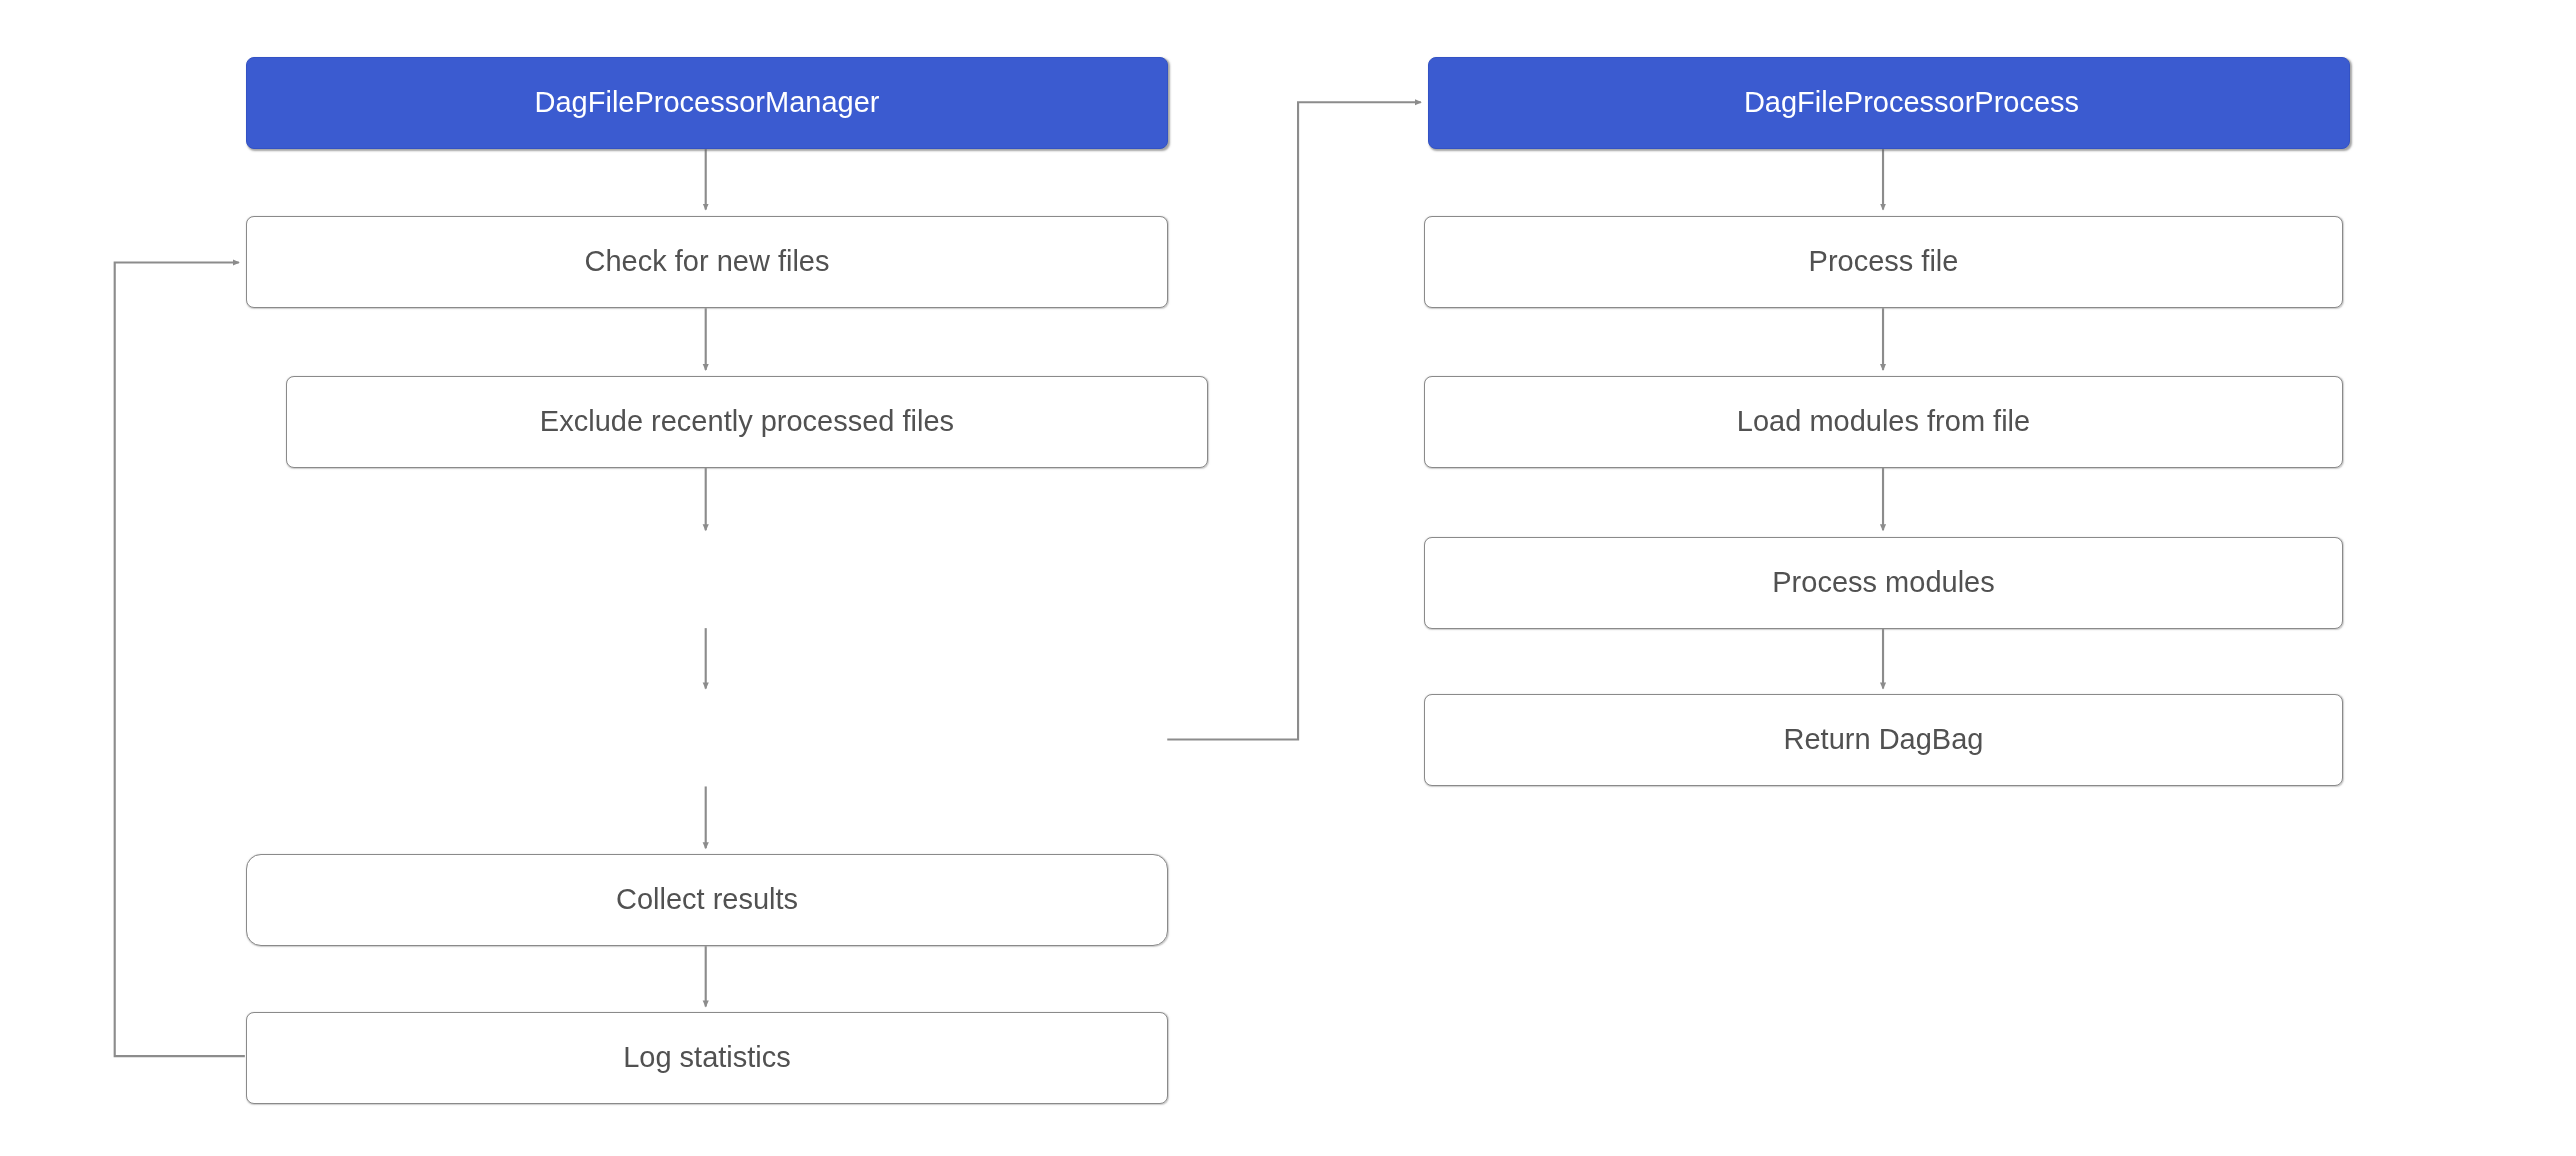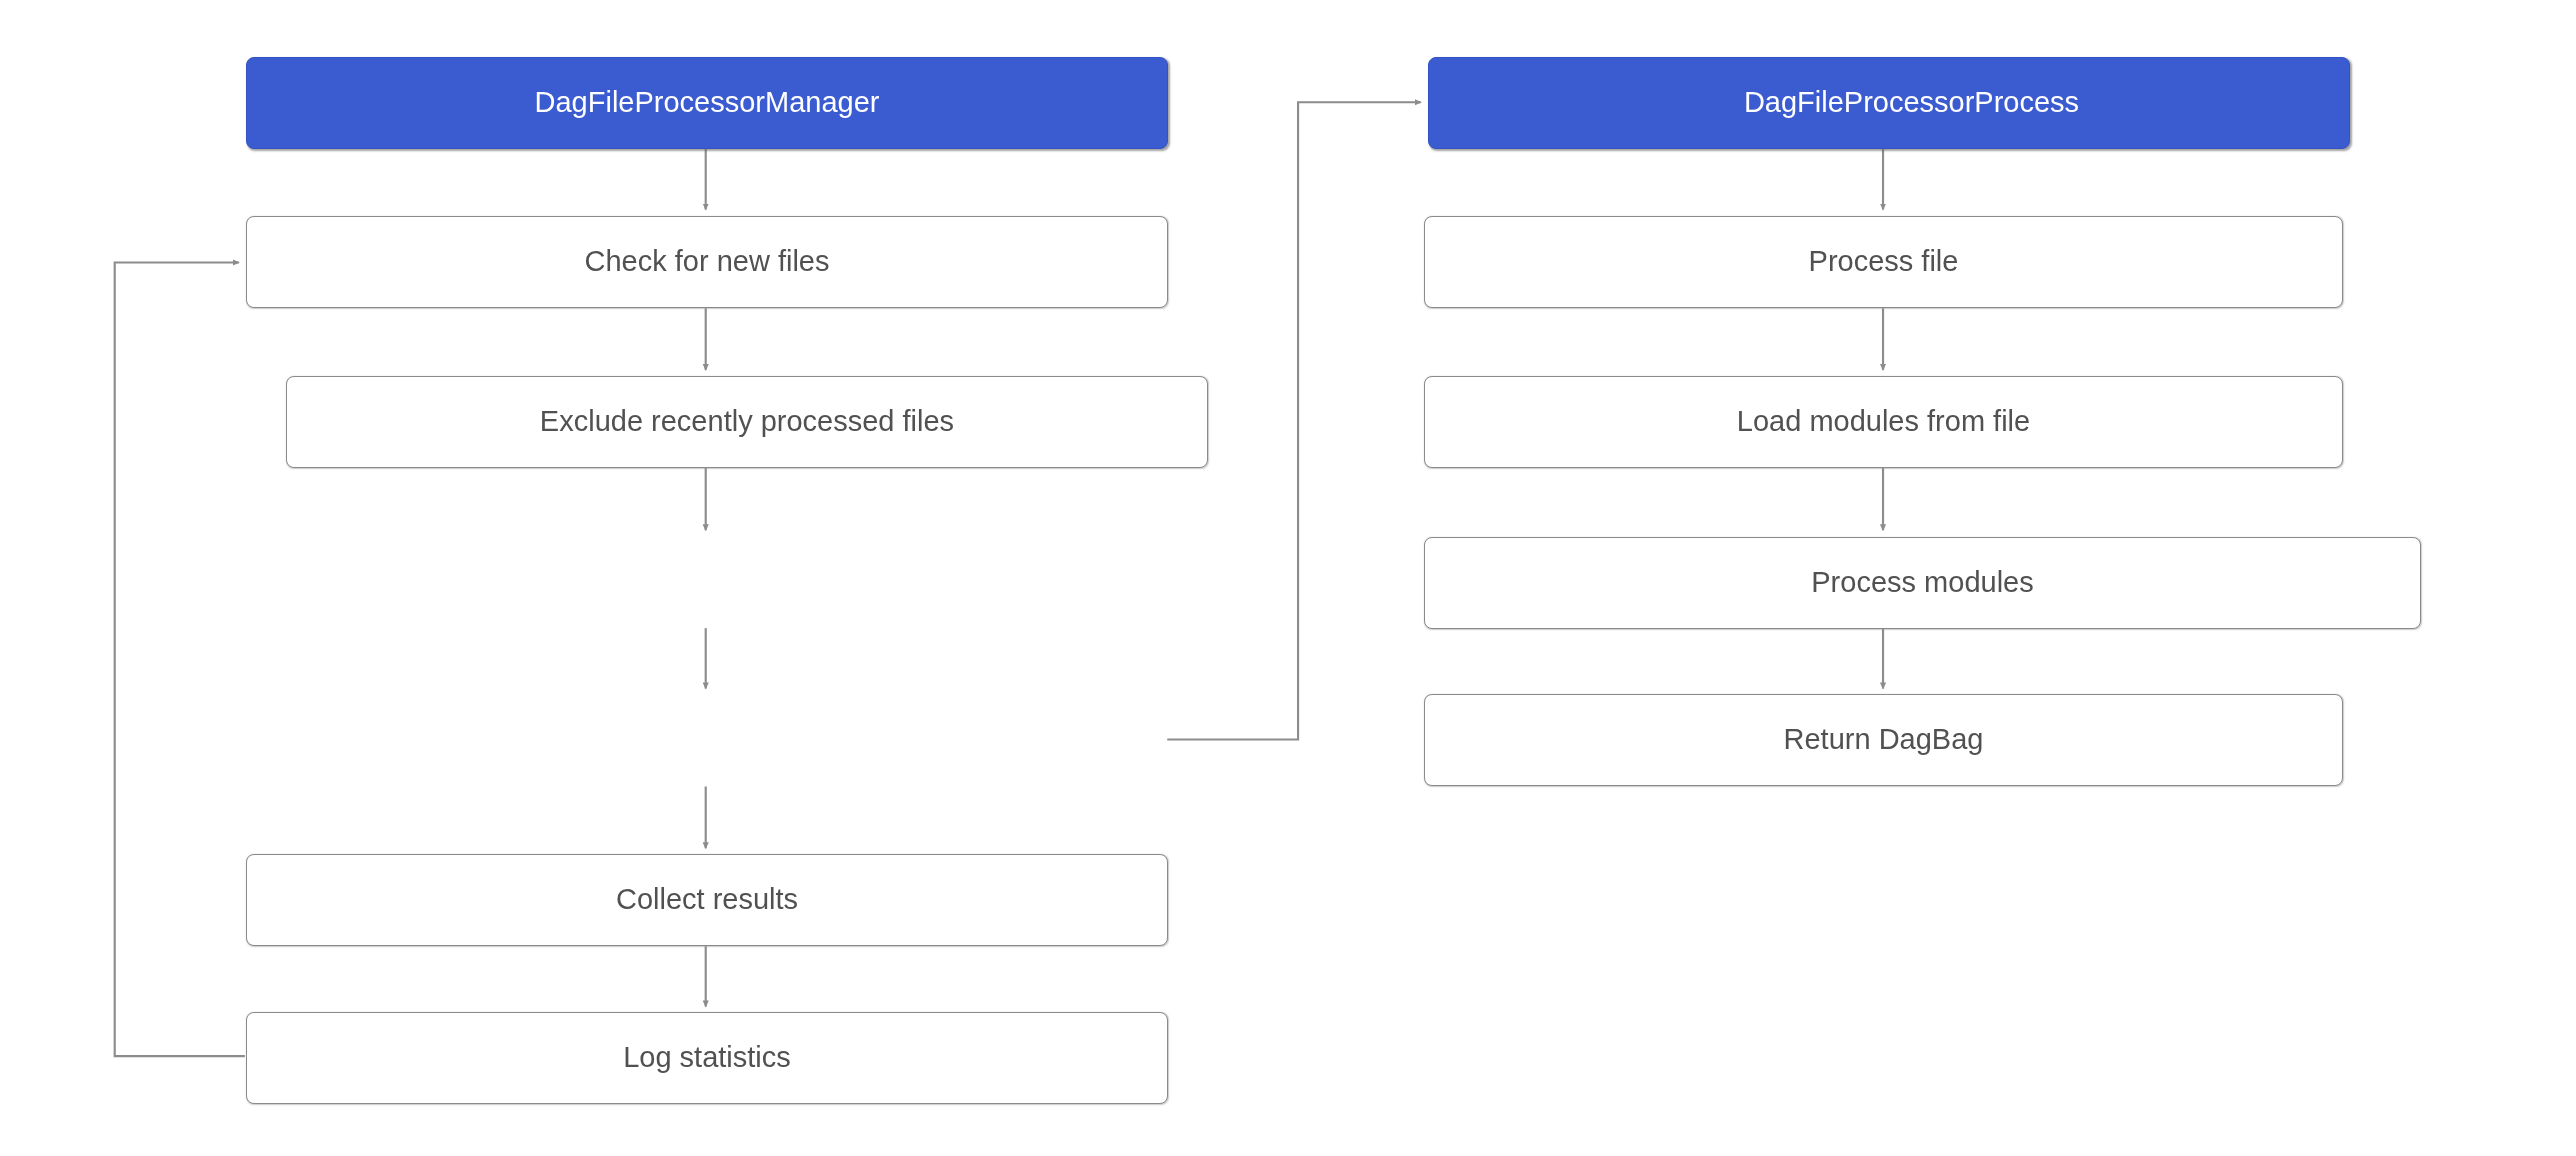--- a/index.html
+++ b/index.html
@@ -96,41 +96,41 @@
   <div class="node node-step" style="left:246px; top:216px; width:922px; height:92px;">
     <span class="node-label">Check for new files</span>
   </div>
 
   <div class="node node-step" style="left:246px; top:376px; width:922px; height:92px;margin-left:40px;">
     <span class="node-label">Exclude recently processed files</span>
   </div>
 
 
 
-  <div class="node node-step" style="left:246px; top:854px; width:922px; height:92px;">
+  <div class="node node-step" style="left:246px; top:854px; width:922px; height:92px;border-radius:15px;">
     <span class="node-label">Collect results</span>
   </div>
 
   <div class="node node-step" style="left:246px; top:1012px; width:922px; height:92px;">
     <span class="node-label">Log statistics</span>
   </div>
 
   <div class="node node-header" style="left:1428px; top:57px; width:922px; height:92px;padding-left:45px;">
     <span class="node-label">DagFileProcessorProcess</span>
   </div>
 
   <div class="node node-step" style="left:1424px; top:216px; width:919px; height:92px;">
     <span class="node-label">Process file</span>
   </div>
 
   <div class="node node-step" style="left:1424px; top:376px; width:919px; height:92px;">
     <span class="node-label">Load modules from file</span>
   </div>
 
-  <div class="node node-step" style="left:1424px; top:537px; width:997px; height:92px;">
+  <div class="node node-step" style="left:1424px; top:537px; width:919px; height:92px;">
     <span class="node-label">Process modules</span>
   </div>
 
   <div class="node node-step" style="left:1424px; top:694px; width:919px; height:92px;">
     <span class="node-label">Return DagBag</span>
   </div>
 
 </div>
 
 

